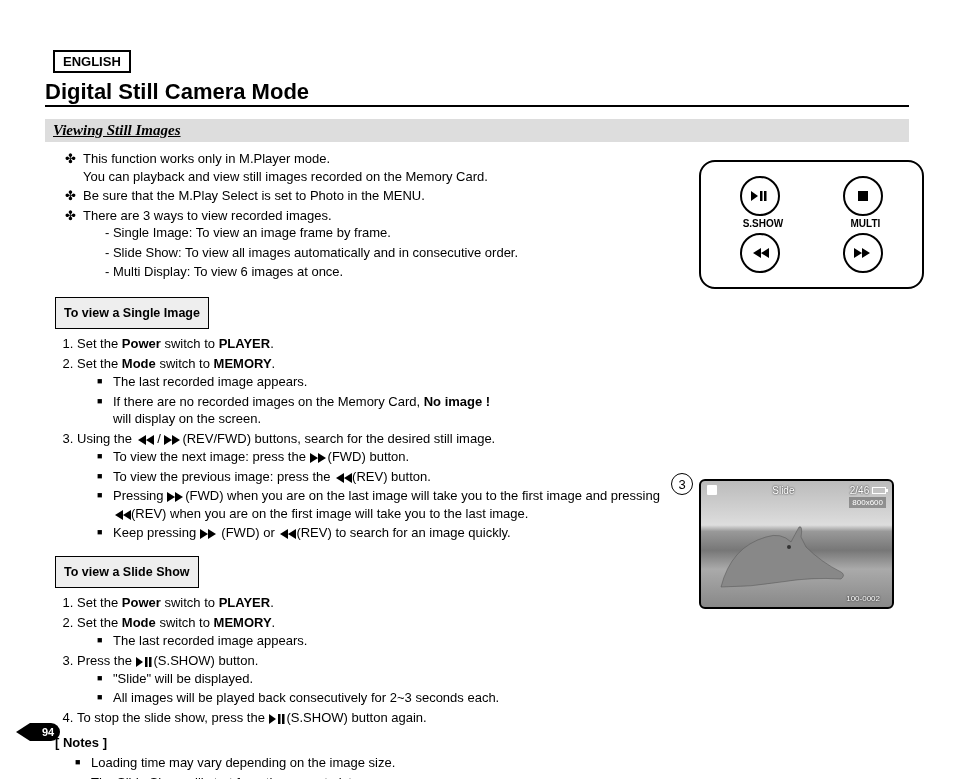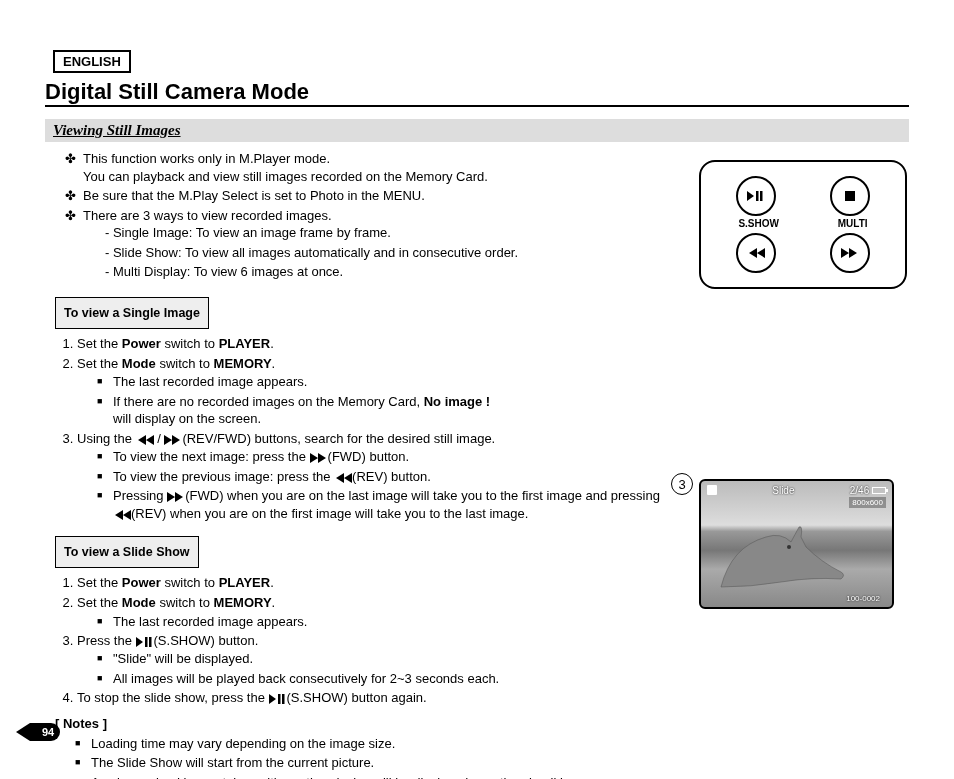--- a/index.html
+++ b/index.html
@@ -80,21 +80,21 @@
     left: -14px; top: 0;
     border-top: 9px solid transparent;
     border-bottom: 9px solid transparent;
     border-right: 14px solid #000;
   }
   
   .btn-panel {
     border: 2px solid #000;
     border-radius: 16px;
     padding: 10px 8px;
-    width: 208px;
+    width: 225px;
     margin-top: 10px;
     position: relative;
   }
   .btn-row { display: flex; justify-content: space-around; align-items: center; margin: 4px 0; }
   .round-btn {
     width: 40px; height: 40px;
     border: 2px solid #000;
     border-radius: 50%;
     display: flex; align-items: center; justify-content: center;
     font-size: 14px;
@@ -214,20 +214,25 @@
                 <use href="#fwd-icon"></use>
               </svg><span>(FWD) button.</span></li>
           <li><span>To view the previous image: press the </span><svg class="icon-inline" width="18" height="10">
                 <use href="#rev-icon"></use>
               </svg><span>(REV) button.</span></li>
           <li><span>Pressing </span><svg class="icon-inline" width="18" height="10">
                 <use href="#fwd-icon"></use>
               </svg><span>(FWD) when you are on the last image will take you to the first image and pressing </span><svg class="icon-inline" width="18" height="10">
                 <use href="#rev-icon"></use>
               </svg><span>(REV) when you are on the first image will take you to the last image.</span></li>
+          <li><span>Keep pressing </span><svg class="icon-inline" width="18" height="10">
+                <use href="#fwd-icon"></use>
+              </svg><span> (FWD) or </span><svg class="icon-inline" width="18" height="10">
+                <use href="#rev-icon"></use>
+              </svg><span>(REV) to search for an image quickly.</span></li>
         </ul>
       </li>
     </ol>
 
     <div class="sub-heading">To view a Slide Show</div>
     <ol class="num">
       <li>
         <span>Set the </span><b>Power</b><span> switch to </span><b>PLAYER</b><span>.</span>
       </li>
       <li>

